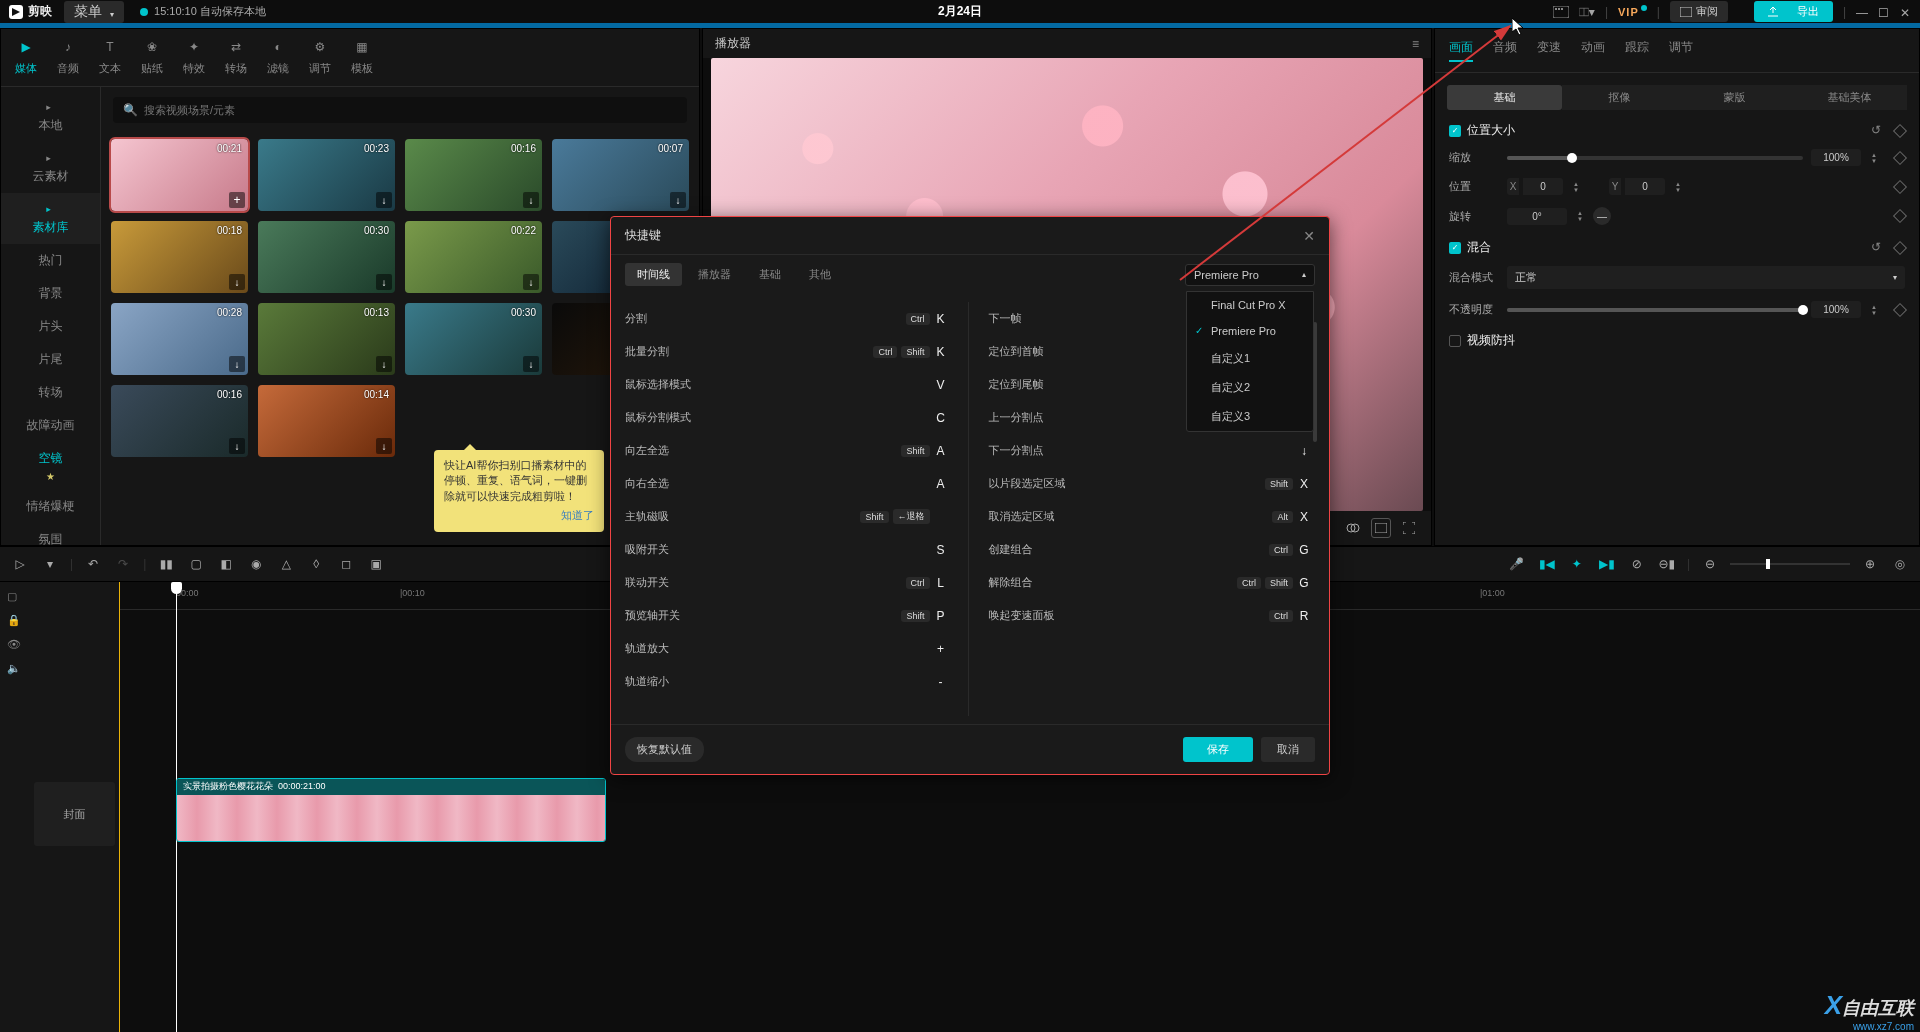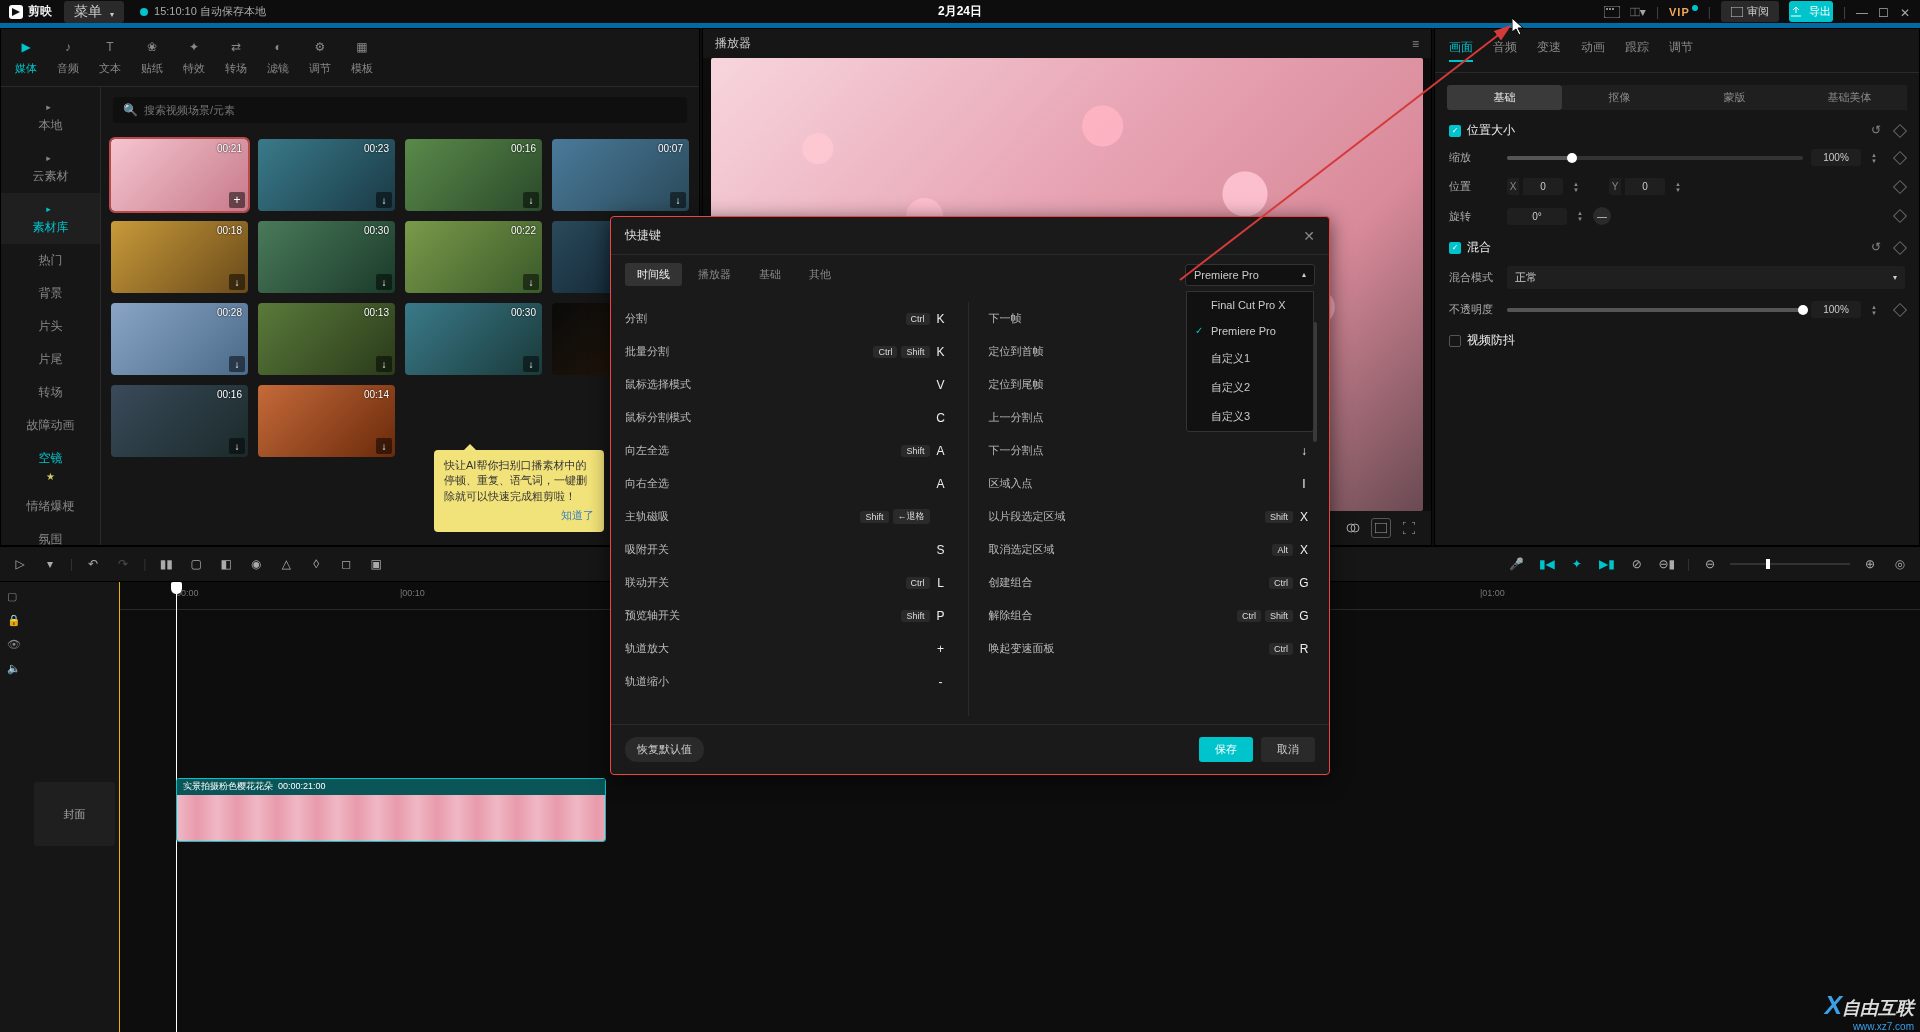--- a/index.html
+++ b/index.html
@@ -13,21 +13,21 @@
 .menu-btn { background: #2a2a2a; border-radius: 3px; padding: 2px 10px; font-size: 14px; display: flex; align-items: center; gap: 8px; cursor: pointer; }
 .menu-btn .caret::after { content: "▾"; font-size: 8px; }
 .save-dot { width: 8px; height: 8px; border-radius: 50%; background: #00c4cc; margin: 0 6px 0 16px; }
 .save-txt { font-size: 11px; color: #aaa; }
 .project-title { position: absolute; left: 50%; transform: translateX(-50%); font-size: 12px; font-weight: bold; color: #fff; }
 .top-right { margin-left: auto; display: flex; align-items: center; gap: 10px; }
 .top-ico { width: 16px; height: 14px; display: flex; align-items: center; justify-content: center; opacity: .8; cursor: pointer; }
 .vip { color: #f7a85b; font-weight: bold; font-size: 11px; letter-spacing: 1px; text-align: right; }
 .vip-dot { width: 6px; height: 6px; border-radius: 50%; background: #00c4cc; display: inline-block; margin-left: 2px; vertical-align: top; }
 .review-btn { background: #2a2a2a; border-radius: 3px; padding: 3px 10px; font-size: 11px; display: flex; align-items: center; gap: 4px; cursor: pointer; }
-.export-btn { background: #00c4cc; color: #fff; border-radius: 3px; padding: 3px 2px; font-size: 11px; display: flex; align-items: center; gap: 8px; cursor: pointer; }
+.export-btn { background: #00c4cc; color: #fff; border-radius: 3px; padding: 3px 14px; font-size: 11px; display: flex; align-items: center; gap: 19px; cursor: pointer; margin-left: 16px; }
 .win-ico { width: 12px; height: 12px; opacity: .8; cursor: pointer; }
 
 
 .main { display: flex; height: 518px; }
 .panel { background: #161616; border: 1px solid #000; }
 .panel-left { width: 700px; display: flex; flex-direction: column; }
 .panel-mid { width: 730px; display: flex; flex-direction: column; margin: 0 2px; background: #0d0d0d; }
 .panel-right { flex: 1; display: flex; flex-direction: column; }
 
 
@@ -157,21 +157,21 @@
 .m-row { display: flex; align-items: center; padding: 9px 0; font-size: 11px; }
 .m-name { flex: 1; color: #bbb; }
 .m-keys { display: flex; gap: 4px; align-items: center; }
 .key { background: #2a2a2a; border-radius: 3px; padding: 1px 5px; font-size: 9px; color: #ddd; }
 .key-main { font-size: 12px; color: #eee; min-width: 14px; text-align: center; }
 .m-scroll { position: absolute; right: -2px; top: 20px; width: 4px; height: 120px; background: #3a3a3a; border-radius: 2px; }
 
 .m-foot { display: flex; align-items: center; padding: 12px 14px; border-top: 1px solid #2a2a2a; gap: 8px; }
 .m-reset { background: #2a2a2a; border-radius: 12px; padding: 5px 12px; font-size: 11px; cursor: pointer; }
 .m-foot .spacer { flex: 1; }
-.m-save { background: #00c4cc; color: #fff; border-radius: 3px; padding: 5px 16px; font-size: 11px; cursor: pointer; }
+.m-save { background: #00c4cc; color: #fff; border-radius: 3px; padding: 5px 24px; font-size: 11px; cursor: pointer; }
 .m-cancel { background: #2a2a2a; border-radius: 3px; padding: 5px 16px; font-size: 11px; cursor: pointer; }
 
 
 .arrow { position: absolute; z-index: 70; pointer-events: none; }
 .watermark { position: absolute; right: 6px; bottom: 0; font-size: 18px; font-style: italic; z-index: 80; pointer-events: none; }
 .watermark .w1 { color: #ddd; font-weight: bold; }
 .watermark .wX { color: #3aa0e8; font-size: 26px; font-weight: bold; }
 .watermark .w2 { color: #3aa0e8; font-size: 10px; display: block; text-align: right; font-style: normal; }
 
 .cursor-img { position: absolute; left: 1512px; top: 18px; z-index: 90; pointer-events:none; }
@@ -713,26 +713,20 @@
             <span class="key-main"></span>
           </div>
         </div>
         <div class="m-row">
           <span class="m-name">下一分割点</span>
           <div class="m-keys">
             <span class="key-main">↓</span>
           </div>
         </div>
         <div class="m-row">
-          <span class="m-name">区域入点</span>
-          <div class="m-keys">
-            <span class="key-main">I</span>
-          </div>
-        </div>
-        <div class="m-row">
           <span class="m-name">以片段选定区域</span>
           <div class="m-keys">
             <span class="key">Shift</span>
             <span class="key-main">X</span>
           </div>
         </div>
         <div class="m-row">
           <span class="m-name">取消选定区域</span>
           <div class="m-keys">
             <span class="key">Alt</span>

